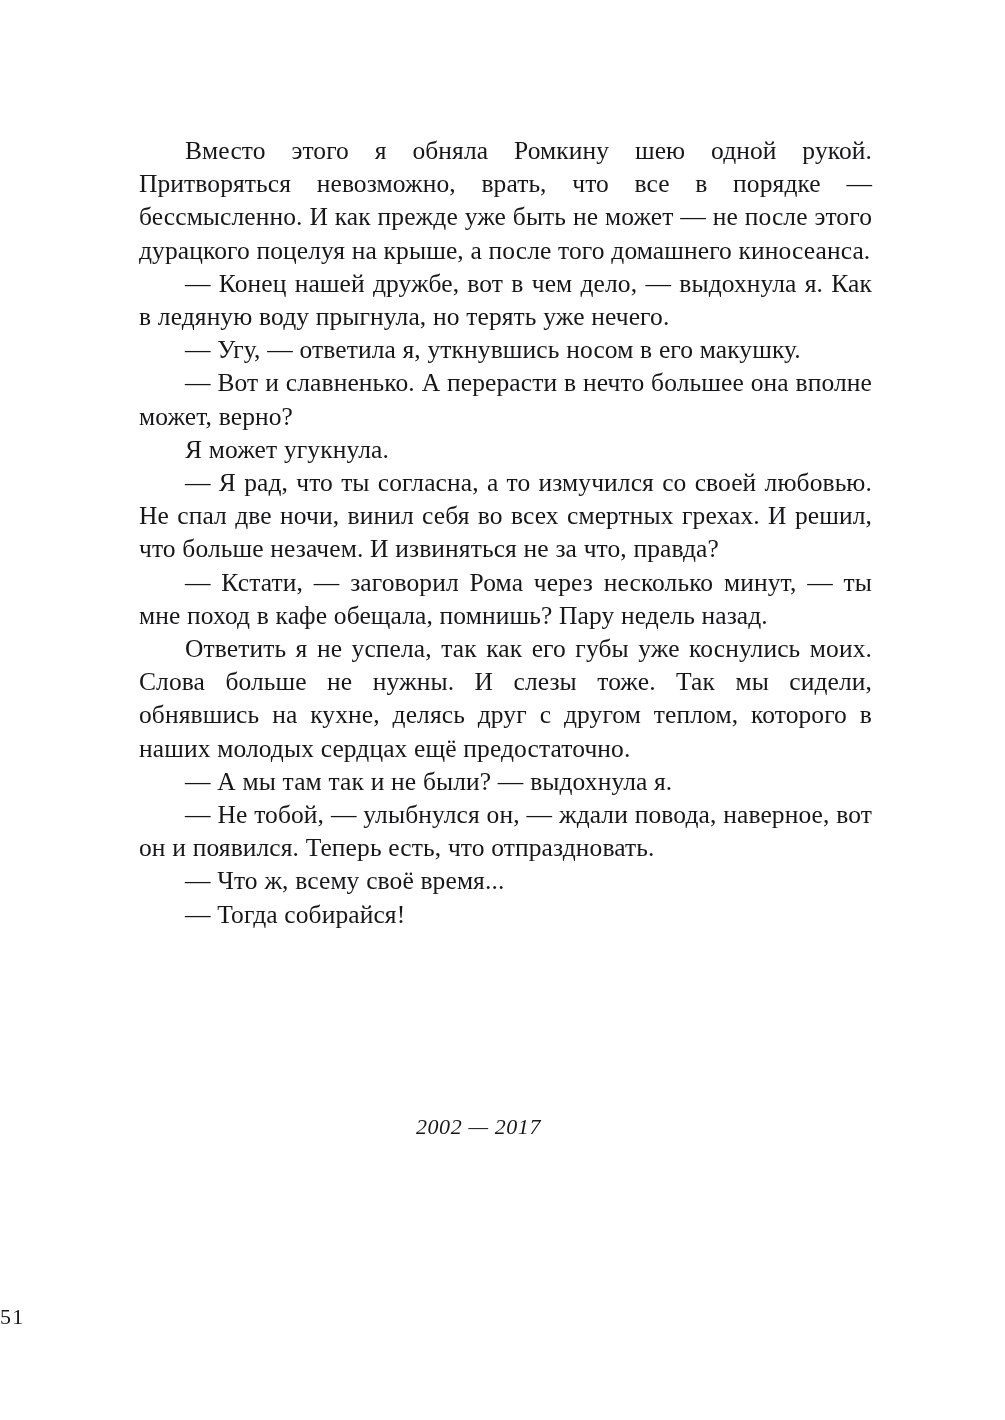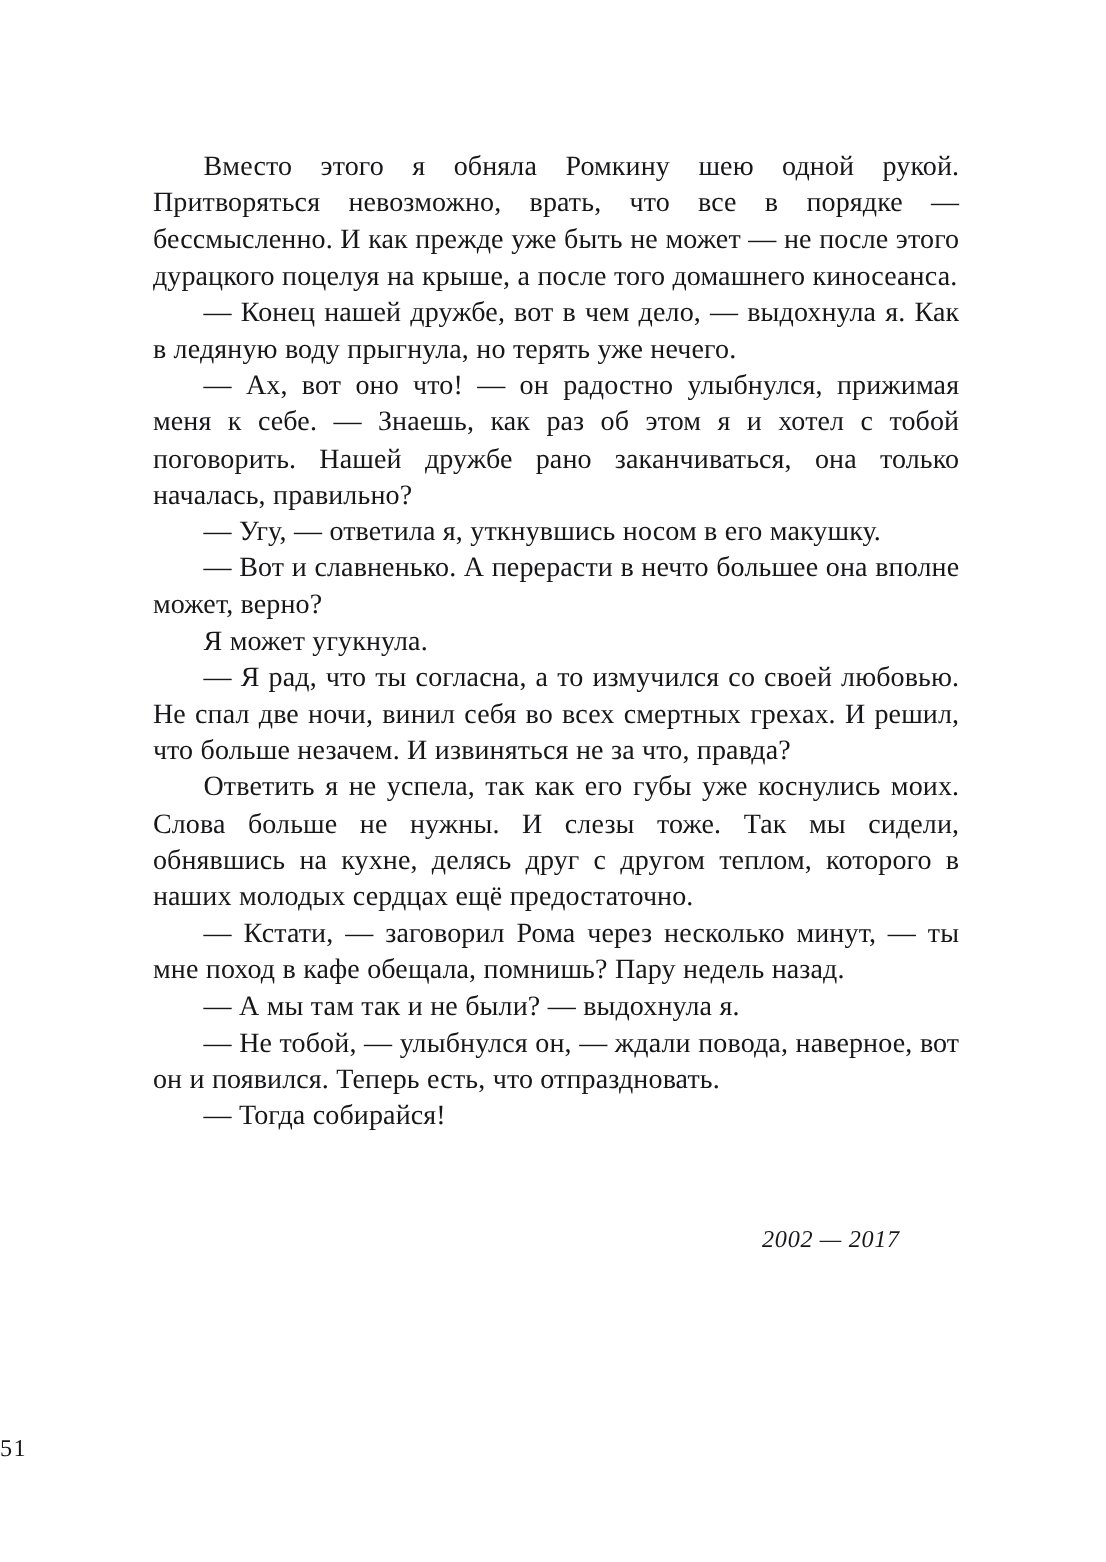--- a/index.html
+++ b/index.html
@@ -37,21 +37,21 @@
     -webkit-hyphens: manual;
     letter-spacing: 0.1px;
     word-spacing: 0.2px;
   }
   .dateline {
     position: absolute;
     left: 139px;
     top: 1112px;
     width: 733px;
     margin: 0;
-    text-align: right;
+    text-align: center;
     padding-right: 54px;
     box-sizing: border-box;
     font-family: "Liberation Serif", "DejaVu Serif", serif;
     font-style: italic;
     font-size: 22px;
     line-height: 30px;
     color: #17171a;
     letter-spacing: 0.6px;
   }
   .folio {
@@ -68,29 +68,29 @@
   }
 </style>
 </head>
 <body>
 
 <div class="page">
 
   <div class="text-block">
     <p class="para">Вместо этого я обняла Ромкину шею одной рукой. Притворяться невозможно, врать, что все в порядке — бессмысленно. И как прежде уже быть не может — не после этого дурацкого поцелуя на крыше, а после того домашнего киносеанса.</p>
     <p class="para">— Конец нашей дружбе, вот в чем дело, — выдохнула я. Как в ледяную воду прыгнула, но терять уже нечего.</p>
-    <p class="para">— Ах, вот оно что! — он радостно улыбнулся, прижимая меня к себе. — Знаешь, как раз об этом я и хотел с тобой поговорить. Нашей дружбе рано заканчиваться, она только началась, правильно?</p>
     <p class="para">— Угу, — ответила я, уткнувшись носом в его макушку.</p>
     <p class="para">— Вот и славненько. А перерасти в нечто большее она вполне может, верно?</p>
     <p class="para">Я может угукнула.</p>
     <p class="para">— Я рад, что ты согласна, а то измучился со своей любовью. Не спал две ночи, винил себя во всех смертных грехах. И решил, что больше незачем. И извиняться не за что, правда?</p>
+    <p class="para">— Кстати, — заговорил Рома через несколько минут, — ты мне поход в кафе обещала, помнишь? Пару недель назад.</p>
     <p class="para">Ответить я не успела, так как его губы уже коснулись моих. Слова больше не нужны. И слезы тоже. Так мы сидели, обнявшись на кухне, делясь друг с другом теплом, которого в наших молодых сердцах ещё предостаточно.</p>
-    <p class="para">— Кстати, — заговорил Рома через несколько минут, — ты мне поход в кафе обещала, помнишь? Пару недель назад.</p>
     <p class="para">— А мы там так и не были? — выдохнула я.</p>
     <p class="para">— Не тобой, — улыбнулся он, — ждали повода, наверное, вот он и появился. Теперь есть, что отпраздновать.</p>
+    <p class="para">— Что ж, всему своё время...</p>
     <p class="para">— Тогда собирайся!</p>
   </div>
 
   <p class="dateline">2002 — 2017</p>
 
   <p class="folio">51</p>
 
 </div>
 
 </body></html>

